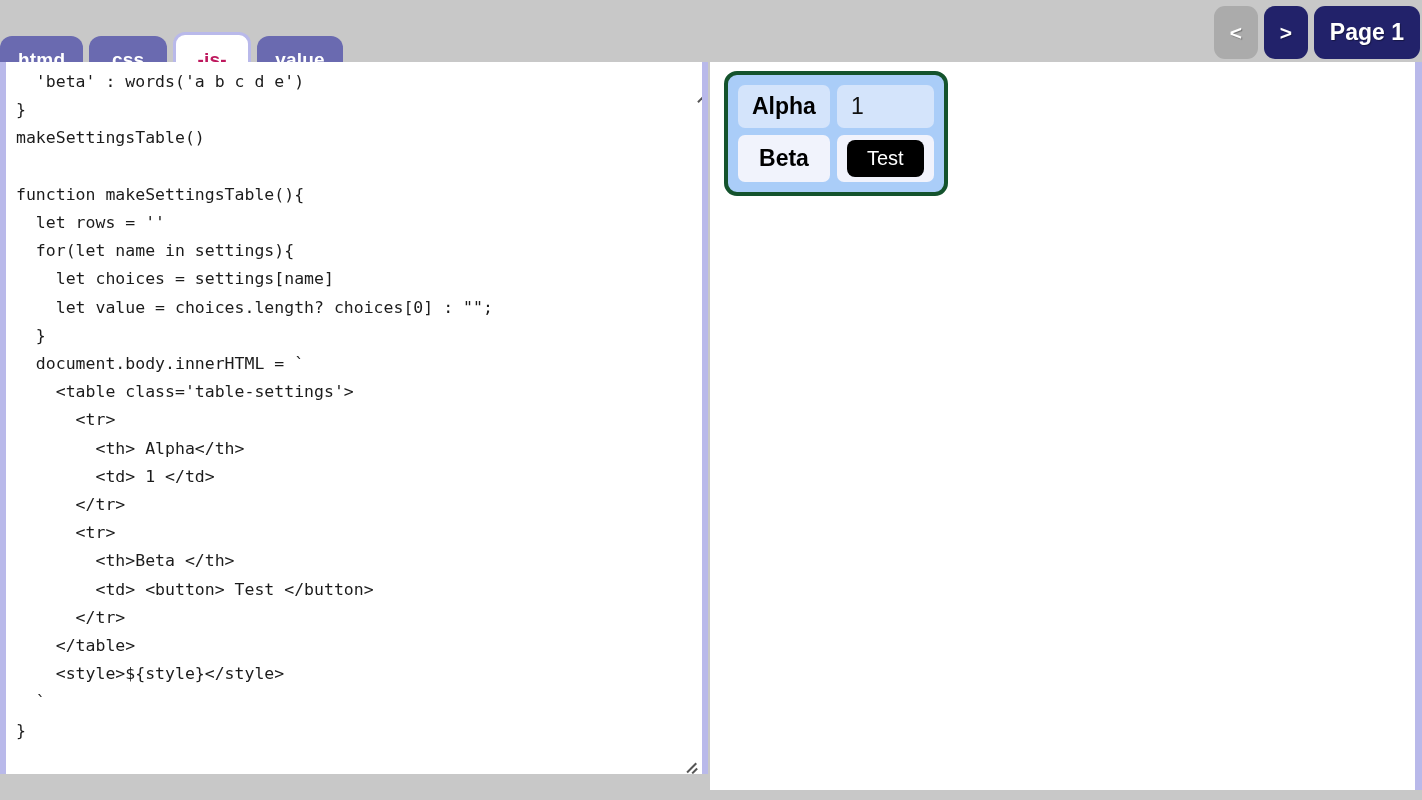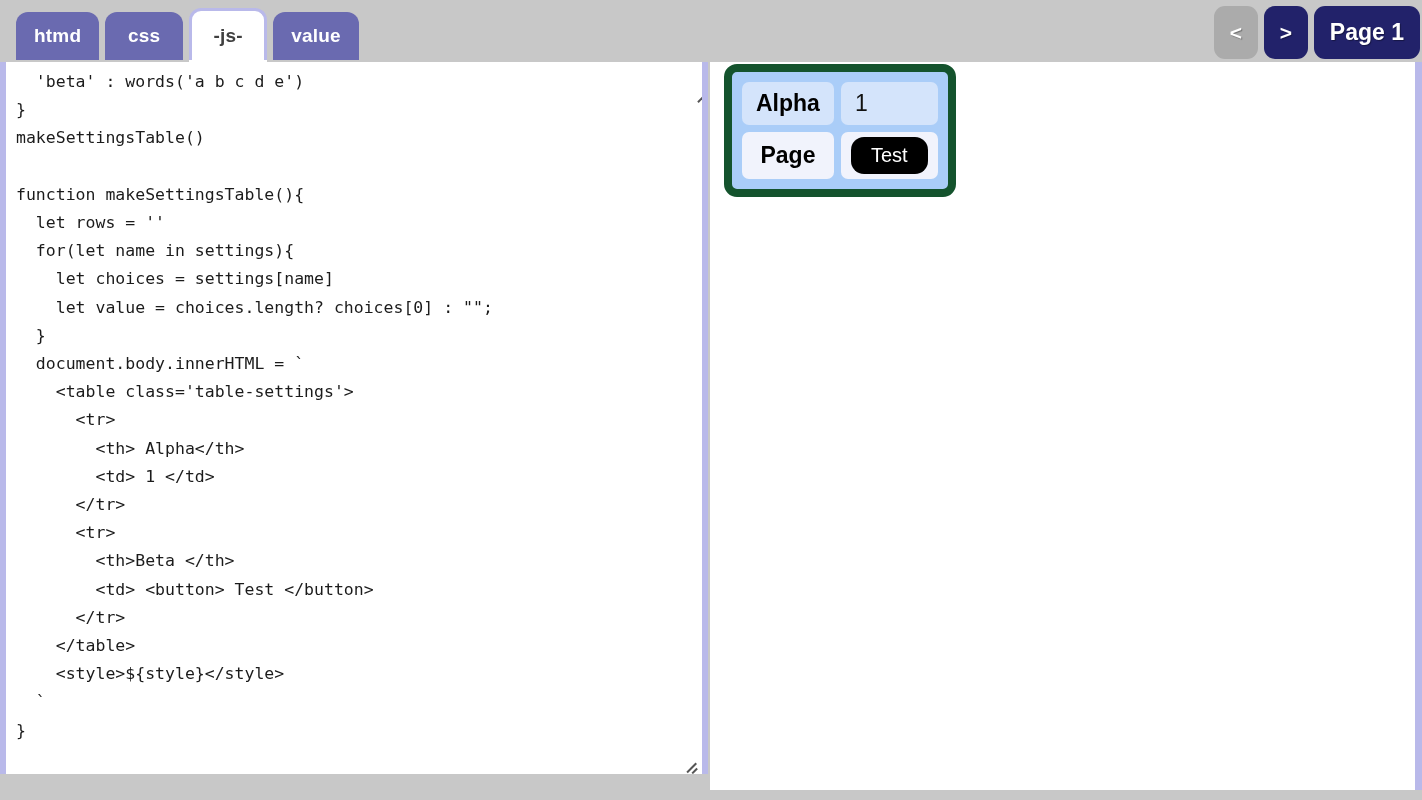--- a/index.html
+++ b/index.html
@@ -23,45 +23,46 @@
     height: 62px;
     background: #c8c8c8;
   }
 
   .tabstrip {
     position: absolute;
     left: 0; top: 8px;
     display: flex;
     align-items: flex-end;
     gap: 6px;
-    padding-left: 16px;
+    padding-left: 0;
   }
   .tab {
     height: 48px;
     min-width: 78px;
     padding: 0 18px;
     border-radius: 12px 12px 0 0;
     background: #6a6ab0;
     color: #ffffff;
     font-size: 19px;
     font-weight: bold;
     display: flex;
     align-items: center;
     justify-content: center;
     box-sizing: border-box;
     cursor: pointer;
     letter-spacing: 0.2px;
   }
   .tab.active {
     background: #ffffff;
-    color: #404040;
+    color: #be185d;
     border: 3px solid #b9b9ea;
     border-bottom: none;
     height: 52px;
     box-shadow: 0 2px 0 #ffffff;
+    margin-top: 24px;
   }
 
   .navgroup {
     position: absolute;
     right: 2px; top: 6px;
     display: flex;
     align-items: center;
     gap: 6px;
   }
   .navbtn {
@@ -162,23 +163,23 @@
     width: 712px;
     height: 728px;
     background: #ffffff;
     border-right: 7px solid #b9b9ea;
     box-sizing: border-box;
     overflow: hidden;
   }
 
   .table-settings {
     position: absolute;
-    left: 14px; top: 2px;
+    left: 14px; top: 9px;
     background: #aacdf8;
-    border: 8px solid #14532d;
+    border: 4px solid #14532d;
     border-radius: 13px;
     border-collapse: separate;
     border-spacing: 7px;
     padding: 3px;
   }
   .table-settings th,
   .table-settings td {
     border-radius: 7px;
     font-size: 23px;
     padding: 8px 14px;
@@ -198,21 +199,21 @@
   .table-settings td {
     font-weight: normal;
     color: #111111;
     text-align: left;
   }
   .table-settings td.has-button { text-align: center; padding: 5px 10px; }
   .test-button {
     background: #000000;
     color: #ffffff;
     border: none;
-    border-radius: 13px;
+    border-radius: 8px;
     font-family: "Liberation Sans", sans-serif;
     font-size: 20px;
     padding: 7px 20px;
     cursor: pointer;
   }
 </style>
 </head>
 <body>
 
 <div class="topbar">
@@ -278,20 +279,20 @@
 </div>
 
 <div class="preview-pane">
   <table class="table-settings">
     <tbody>
         <tr>
       <th>Alpha</th>
       <td>1</td>
     </tr>
     <tr>
-      <th>Page</th>
+      <th>Beta</th>
       <td class="has-button">
         <button class="test-button">Test</button>
       </td>
     </tr>
   </tbody>
     </table>
 </div>
 
 </body></html>

